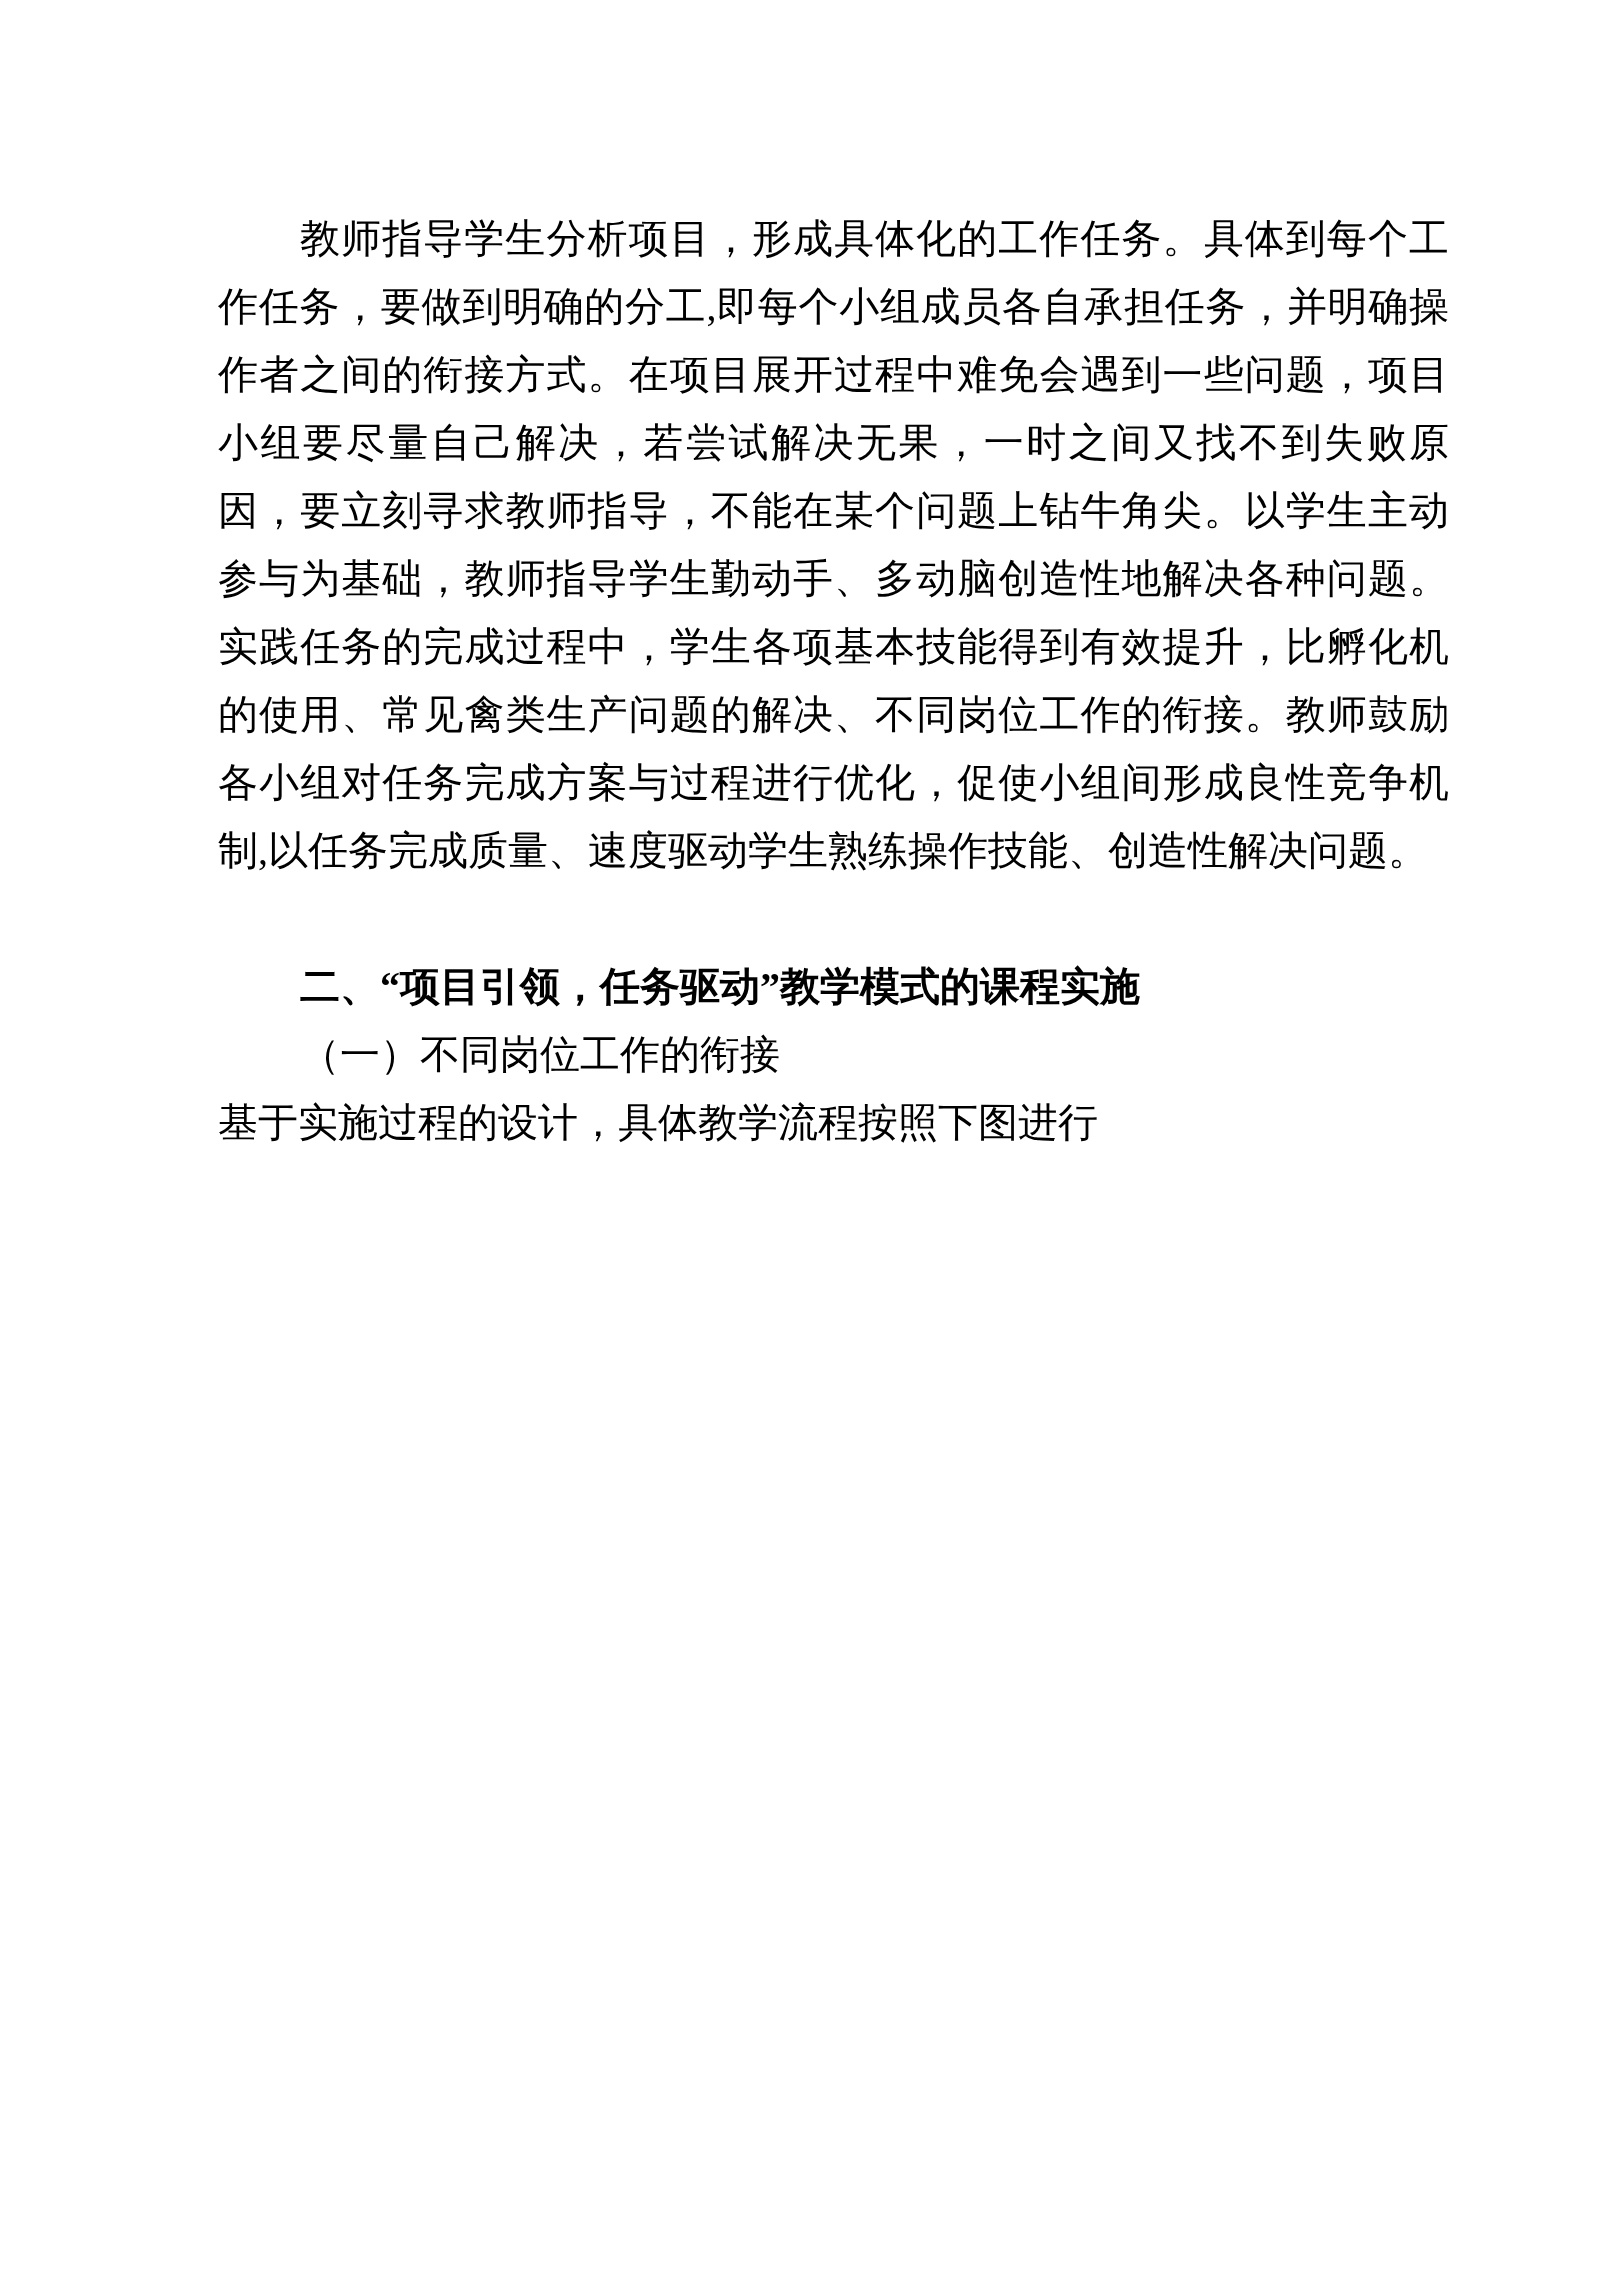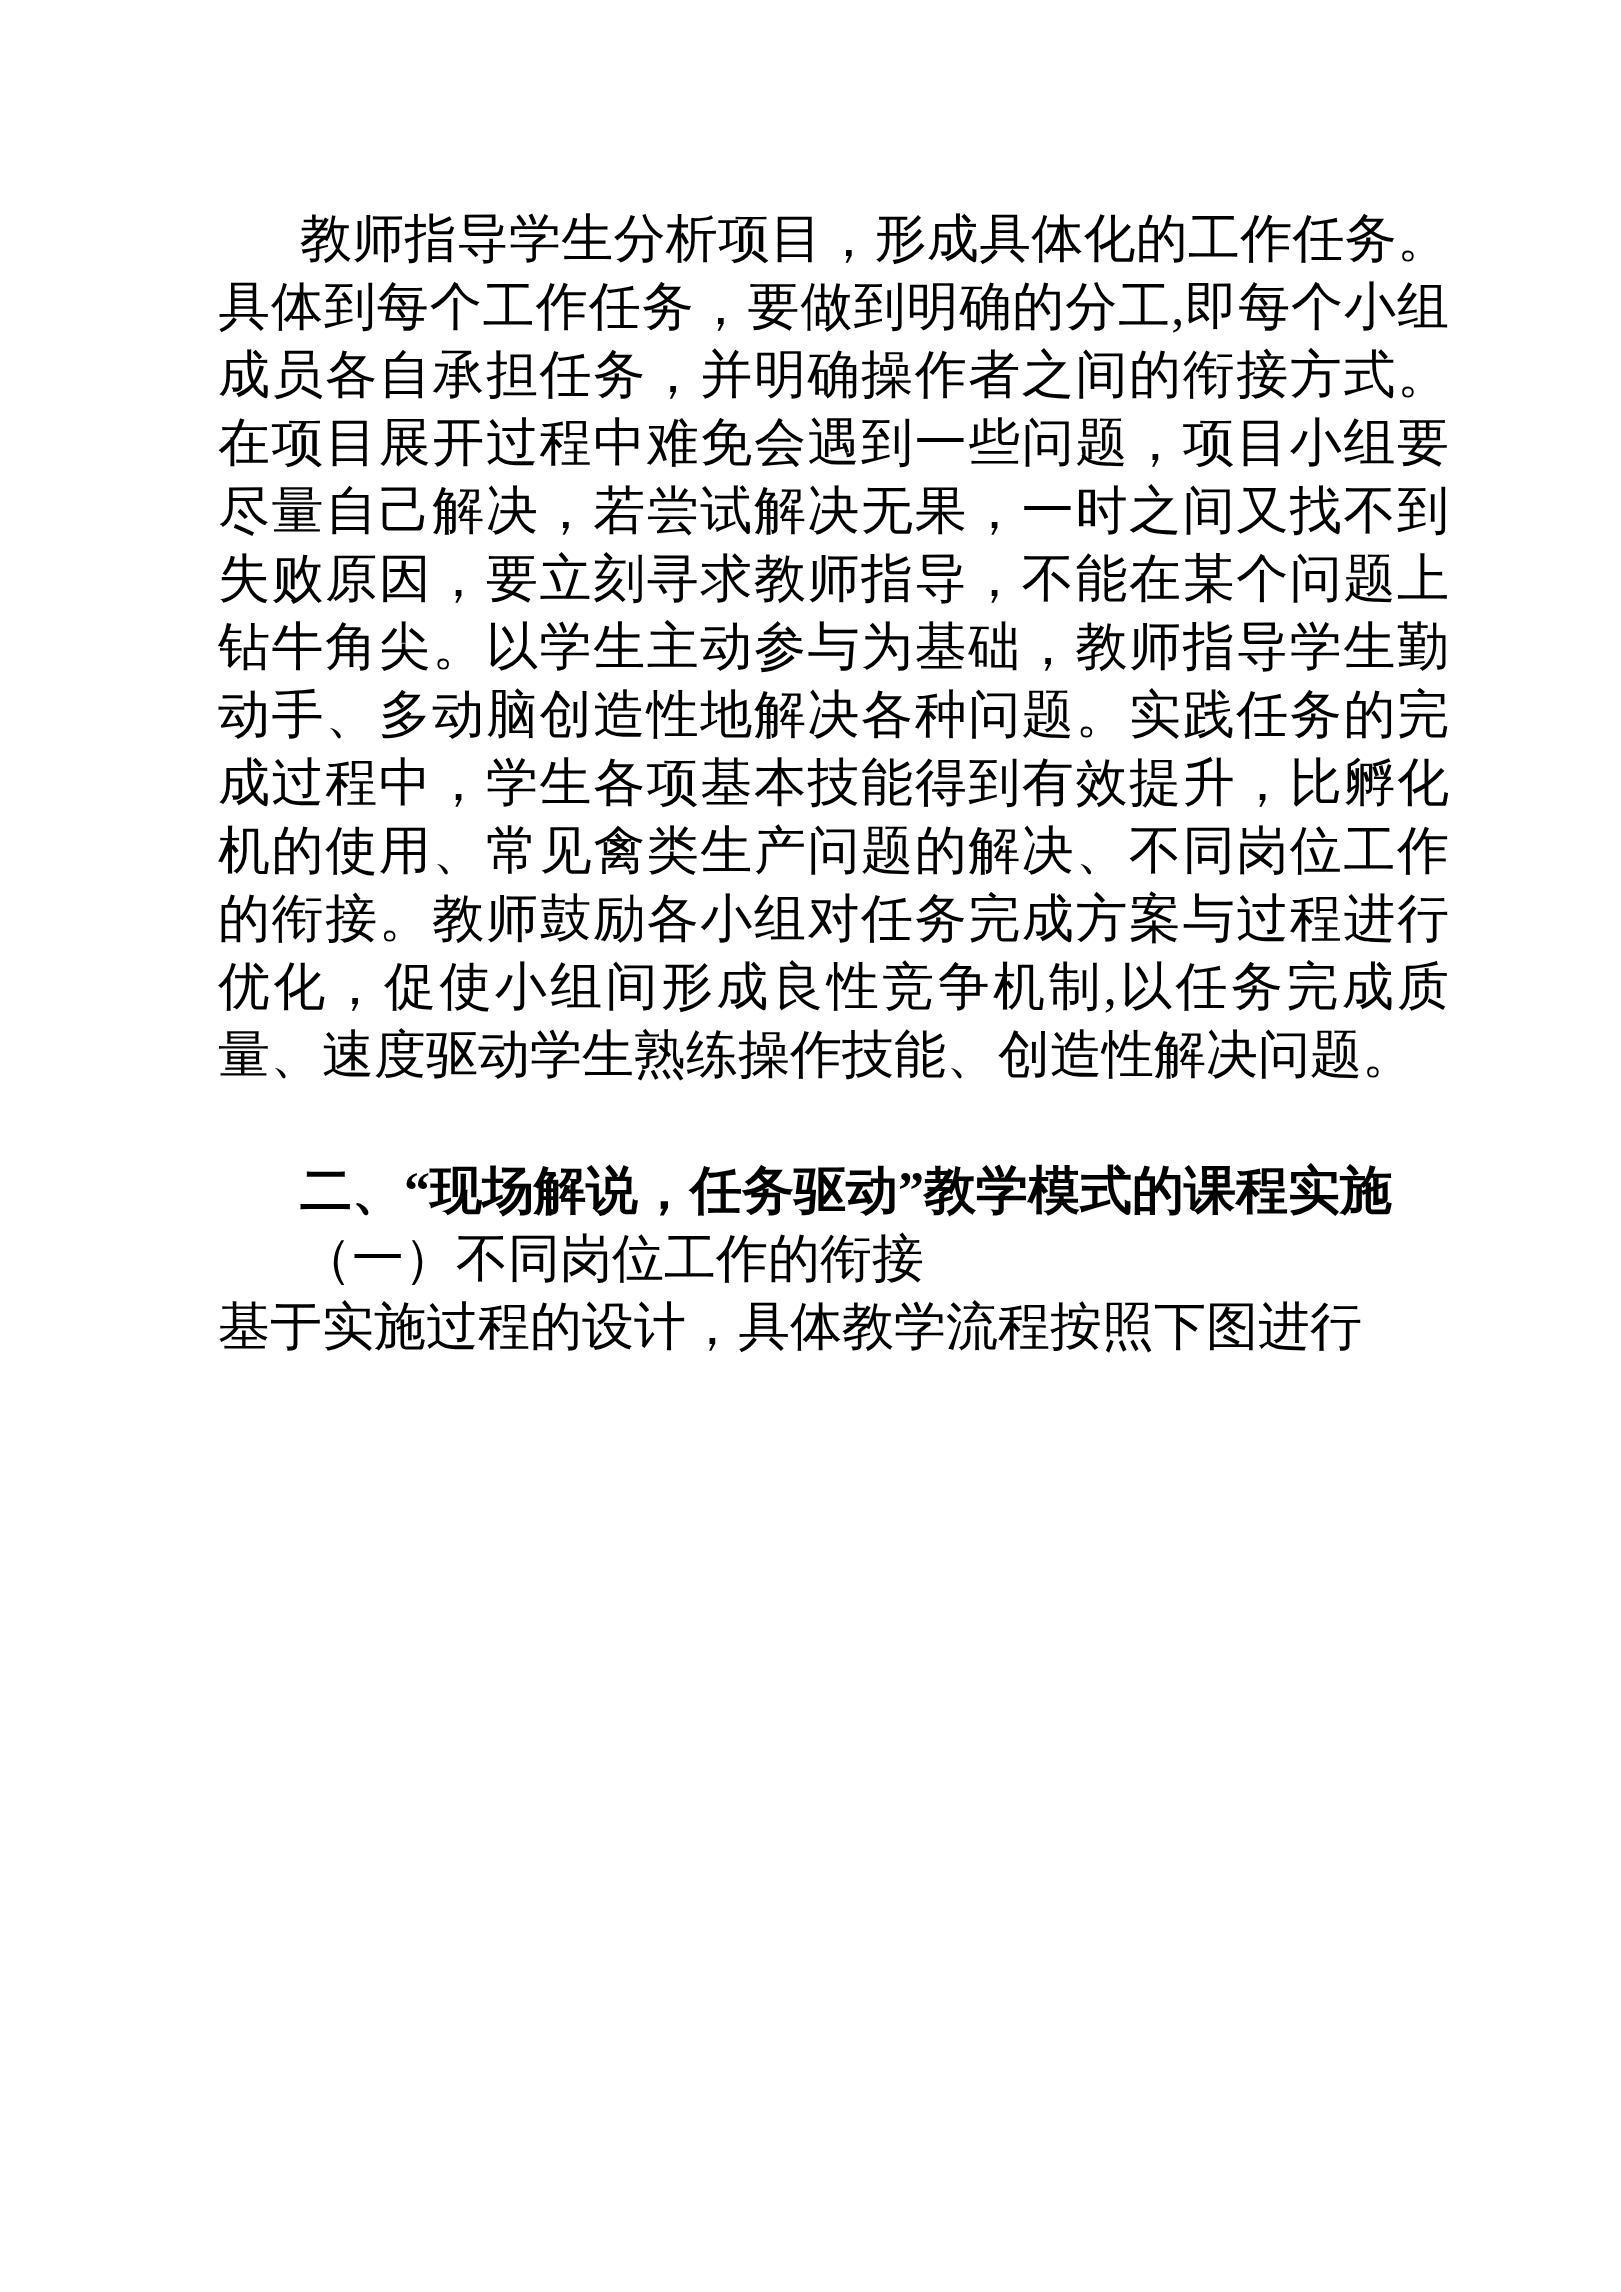--- a/index.html
+++ b/index.html
@@ -17,21 +17,21 @@
   }
   .content {
     position: absolute;
     left: 218px;
     top: 205px;
     width: 1231px;
   }
   .para {
     margin: 0;
     padding: 0;
-    font-size: 52px;
+    font-size: 40px;
     line-height: 68px;
     color: #000000;
     text-align: justify;
     text-justify: inter-ideograph;
     word-break: break-all;
   }
   .indent2 {
     text-indent: 82px; 
   }
   .flush {
@@ -41,18 +41,18 @@
     font-weight: 700;
     margin-top: 68px; 
   }
 </style>
 </head>
 <body>
 
 <div class="page">
   <div class="content">
     <p class="para indent2">教师指导学生分析项目，形成具体化的工作任务。具体到每个工作任务，要做到明确的分工,即每个小组成员各自承担任务，并明确操作者之间的衔接方式。在项目展开过程中难免会遇到一些问题，项目小组要尽量自己解决，若尝试解决无果，一时之间又找不到失败原因，要立刻寻求教师指导，不能在某个问题上钻牛角尖。以学生主动参与为基础，教师指导学生勤动手、多动脑创造性地解决各种问题。实践任务的完成过程中，学生各项基本技能得到有效提升，比孵化机的使用、常见禽类生产问题的解决、不同岗位工作的衔接。教师鼓励各小组对任务完成方案与过程进行优化，促使小组间形成良性竞争机制,以任务完成质量、速度驱动学生熟练操作技能、创造性解决问题。</p>
-    <p class="para indent2 heading">二、“现场解说，任务驱动”教学模式的课程实施</p>
+    <p class="para indent2 heading">二、“项目引领，任务驱动”教学模式的课程实施</p>
     <p class="para indent2">（一）不同岗位工作的衔接</p>
     <p class="para flush">基于实施过程的设计，具体教学流程按照下图进行</p>
   </div>
 </div>
 
 
 </body></html>

